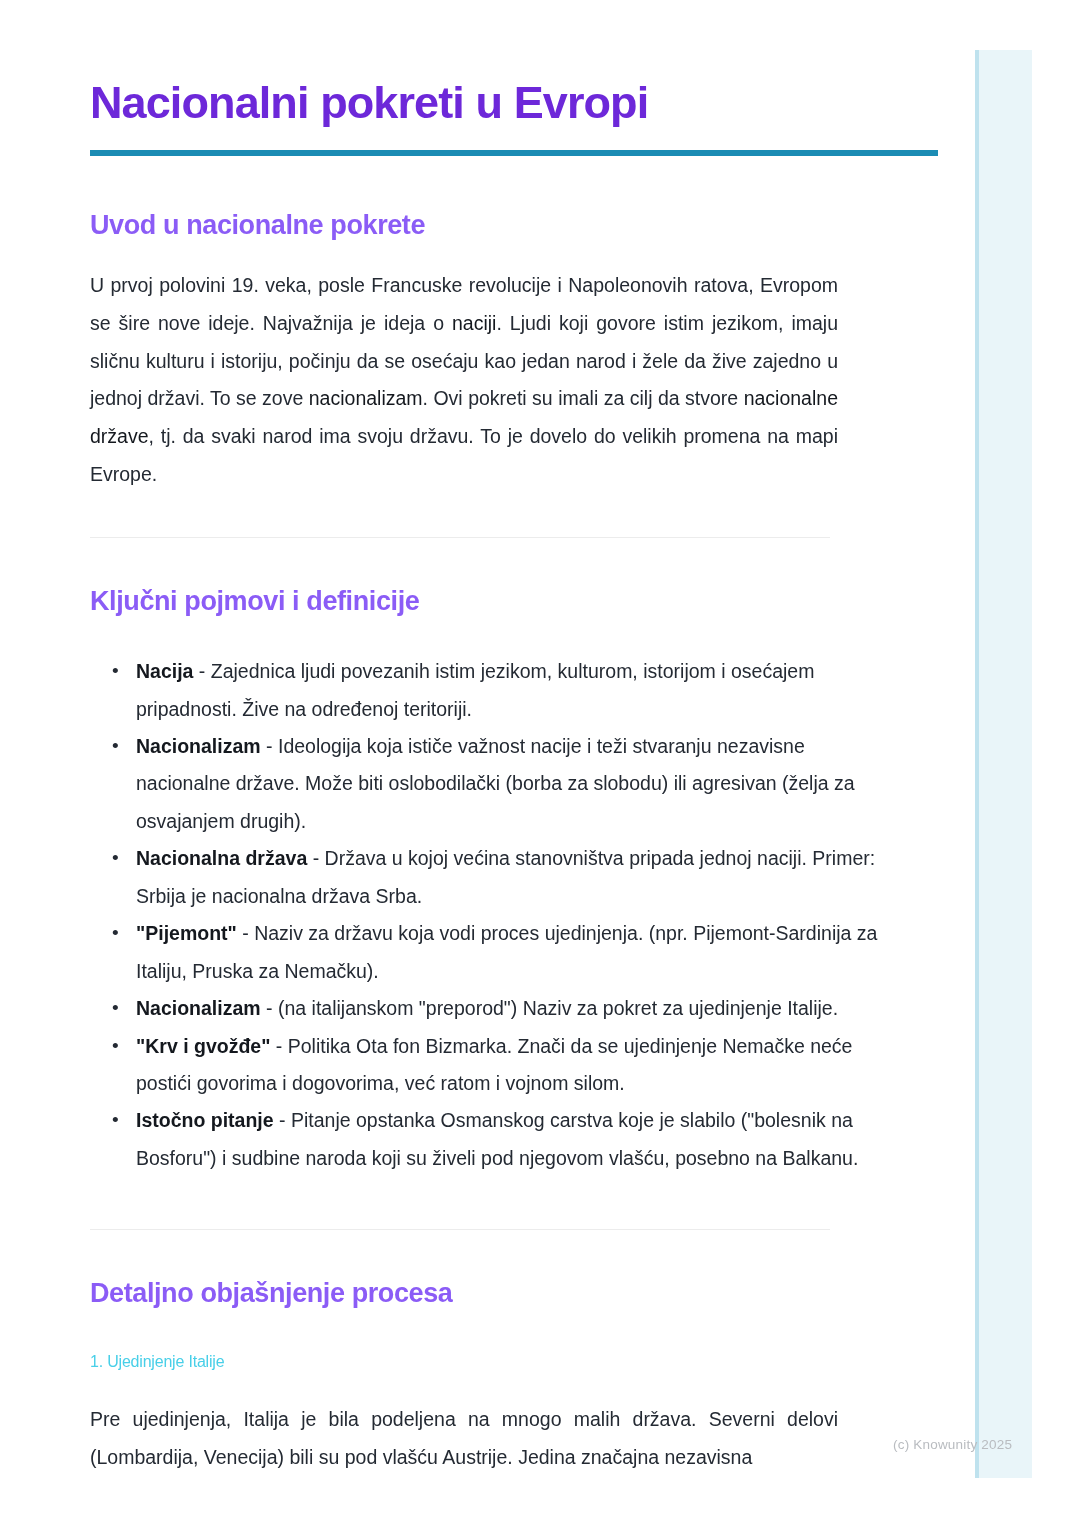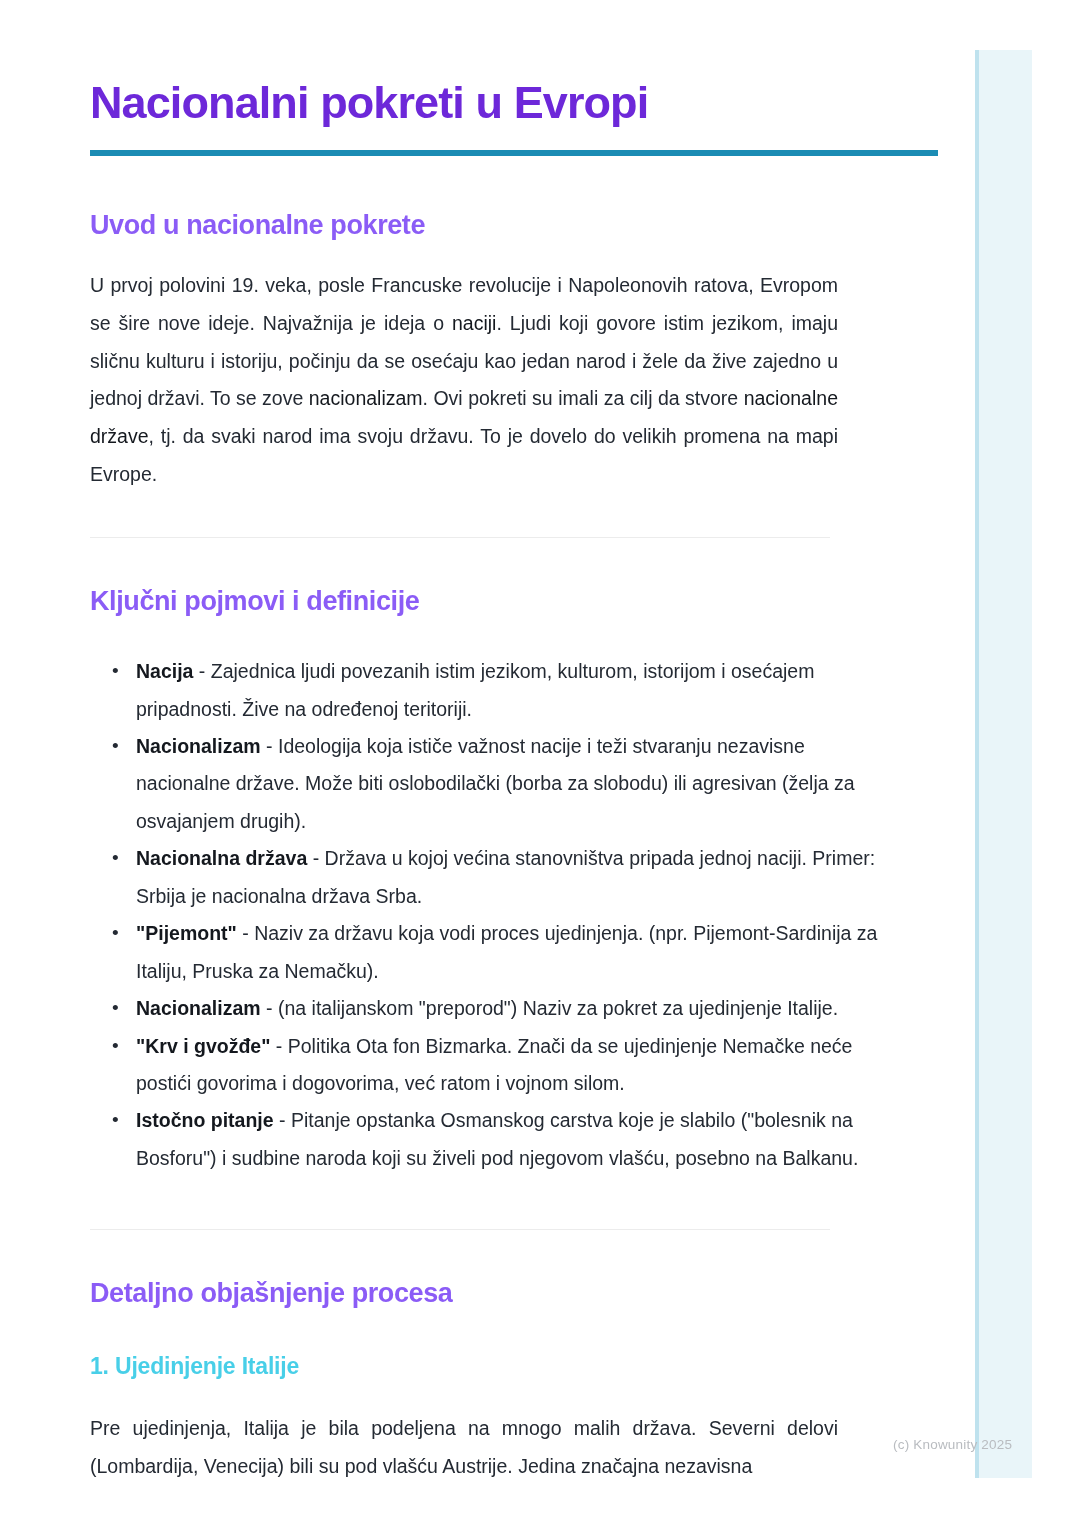--- a/index.html
+++ b/index.html
@@ -73,22 +73,22 @@
   h2.heading {
     margin: 0;
     font-size: 27px;
     font-weight: bold;
     letter-spacing: -0.4px;
     color: #8b5cf6;
   }
 
   h3.subheading {
     margin: 0;
-    font-size: 23px;
-    font-weight: bold;
+    font-size: 16px;
+    font-weight: normal;
     letter-spacing: -0.2px;
     color: #48cfe8;
   }
 
   p.body-text {
     margin: 0;
     font-size: 19.5px;
     line-height: 1.93;
     color: #242a33;
     text-align: justify;

